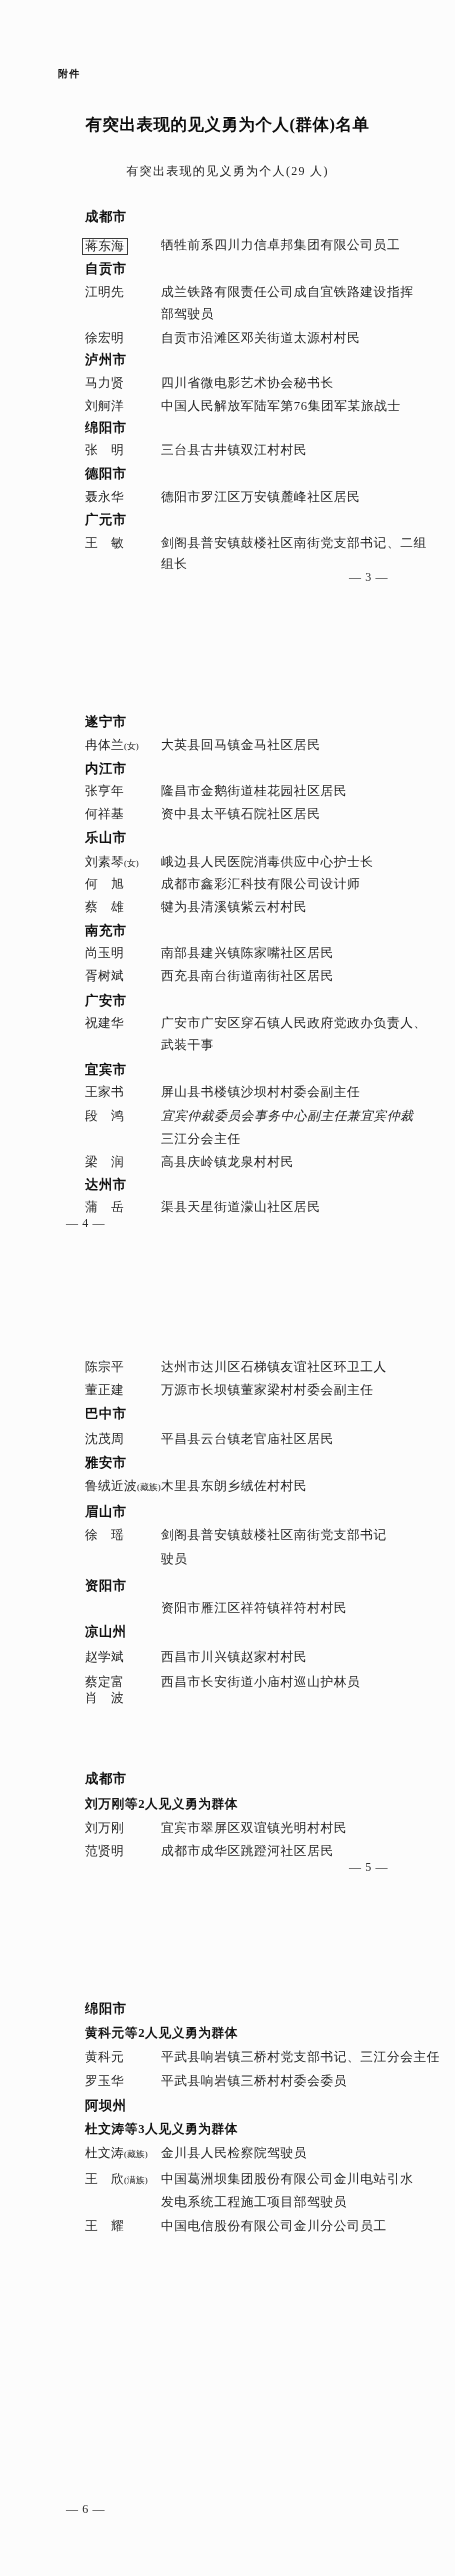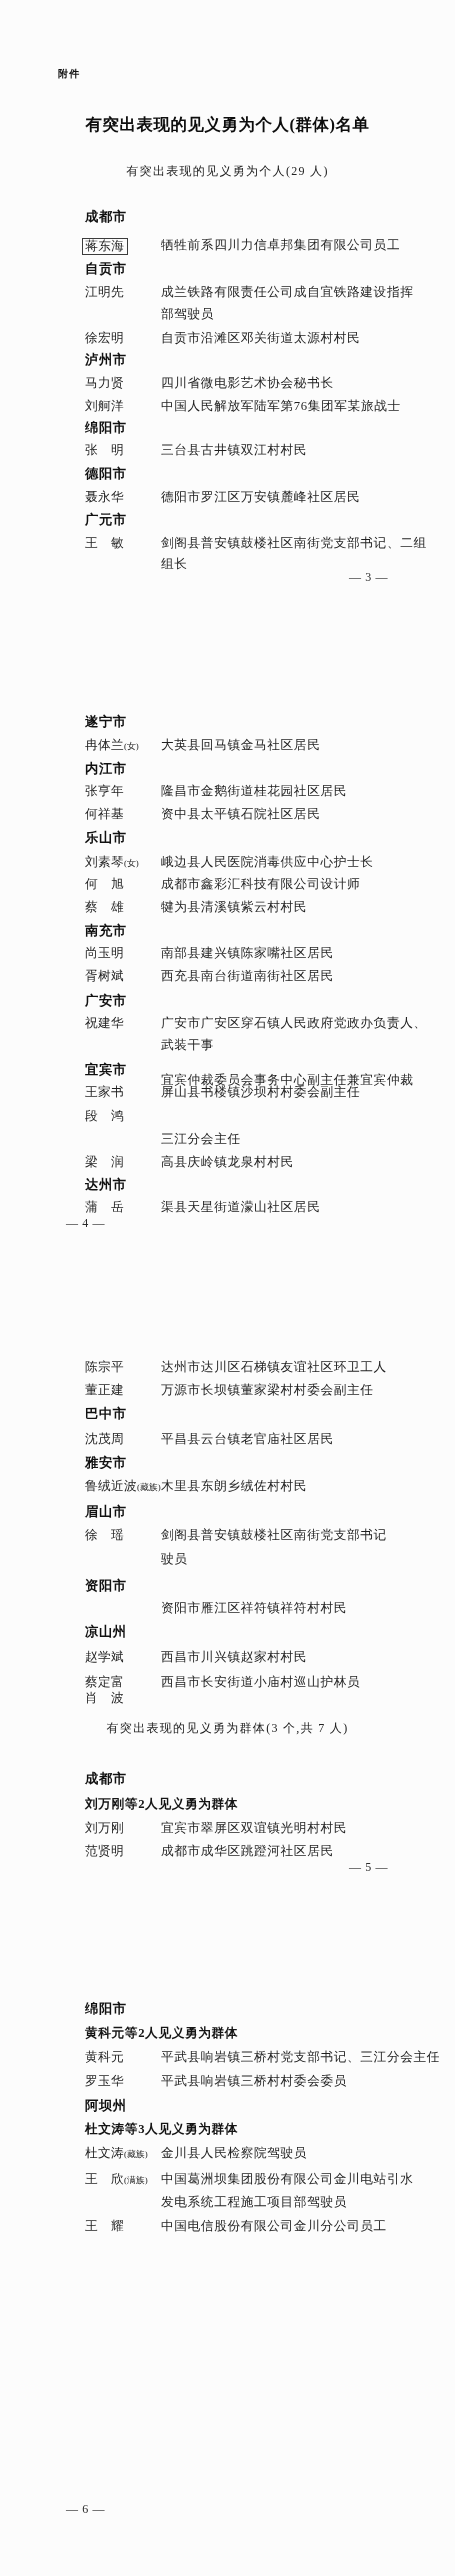--- a/index.html
+++ b/index.html
@@ -50,21 +50,20 @@
   .pagenum.left{left:66px;}
   .pagenum.right{left:349px;}
 </style>
 </head>
 <body>
 
 <div class="page">
   <div class="abs attachment">附件</div>
   <div class="abs doc-title">有突出表现的见义勇为个人(群体)名单</div>
   <div class="abs section-sub sub-individuals">有突出表现的见义勇为个人(29 人)</div>
-  <div class="abs section-sub sub-groups">有突出表现的见义勇为群体(3 个,共 7 人)</div>
   <div id="rows-root">
       <div class="abs city" style="top: 209px;">成都市</div>
       <div class="abs pname" style="top: 238px;"><span class="nm boxed">蒋东海</span></div>
       <div class="abs pdesc" style="top: 238px;">牺牲前系四川力信卓邦集团有限公司员工</div>
       <div class="abs city" style="top: 261px;">自贡市</div>
       <div class="abs pname" style="top: 285px;"><span class="nm">江明先</span></div>
       <div class="abs pdesc" style="top: 285px;">成兰铁路有限责任公司成自宜铁路建设指挥</div>
       <div class="abs pdesc" style="top: 307px;">部驾驶员</div>
       <div class="abs pname" style="top: 331px;"><span class="nm">徐宏明</span></div>
       <div class="abs pdesc" style="top: 331px;">自贡市沿滩区邓关街道太源村村民</div>
@@ -105,21 +104,21 @@
       <div class="abs pname" style="top: 969px;"><span class="nm">胥树斌</span></div>
       <div class="abs pdesc" style="top: 969px;">西充县南台街道南街社区居民</div>
       <div class="abs city" style="top: 993px;">广安市</div>
       <div class="abs pname" style="top: 1016px;"><span class="nm">祝建华</span></div>
       <div class="abs pdesc" style="top: 1016px;">广安市广安区穿石镇人民政府党政办负责人、</div>
       <div class="abs pdesc" style="top: 1038px;">武装干事</div>
       <div class="abs city" style="top: 1062px;">宜宾市</div>
       <div class="abs pname" style="top: 1085px;"><span class="nm">王家书</span></div>
       <div class="abs pdesc" style="top: 1085px;">屏山县书楼镇沙坝村村委会副主任</div>
       <div class="abs pname" style="top: 1109px;"><span class="nm">段　鸿</span></div>
-      <div class="abs pdesc" style="top: 1073px;">宜宾仲裁委员会事务中心副主任兼宜宾仲裁</div>
+      <div class="abs pdesc" style="top: 1109px; font-style: italic;">宜宾仲裁委员会事务中心副主任兼宜宾仲裁</div>
       <div class="abs pdesc" style="top: 1132px;">三江分会主任</div>
       <div class="abs pname" style="top: 1155px;"><span class="nm">梁　润</span></div>
       <div class="abs pdesc" style="top: 1155px;">高县庆岭镇龙泉村村民</div>
       <div class="abs city" style="top: 1177px;">达州市</div>
       <div class="abs pname" style="top: 1200px;"><span class="nm">蒲　岳</span></div>
       <div class="abs pdesc" style="top: 1200px;">渠县天星街道濛山社区居民</div>
       <div class="abs pagenum left" style="top: 1217px;">— 4 —</div>
       <div class="abs pname" style="top: 1360px;"><span class="nm">陈宗平</span></div>
       <div class="abs pdesc" style="top: 1360px;">达州市达川区石梯镇友谊社区环卫工人</div>
       <div class="abs pname" style="top: 1383px;"><span class="nm">董正建</span></div>

